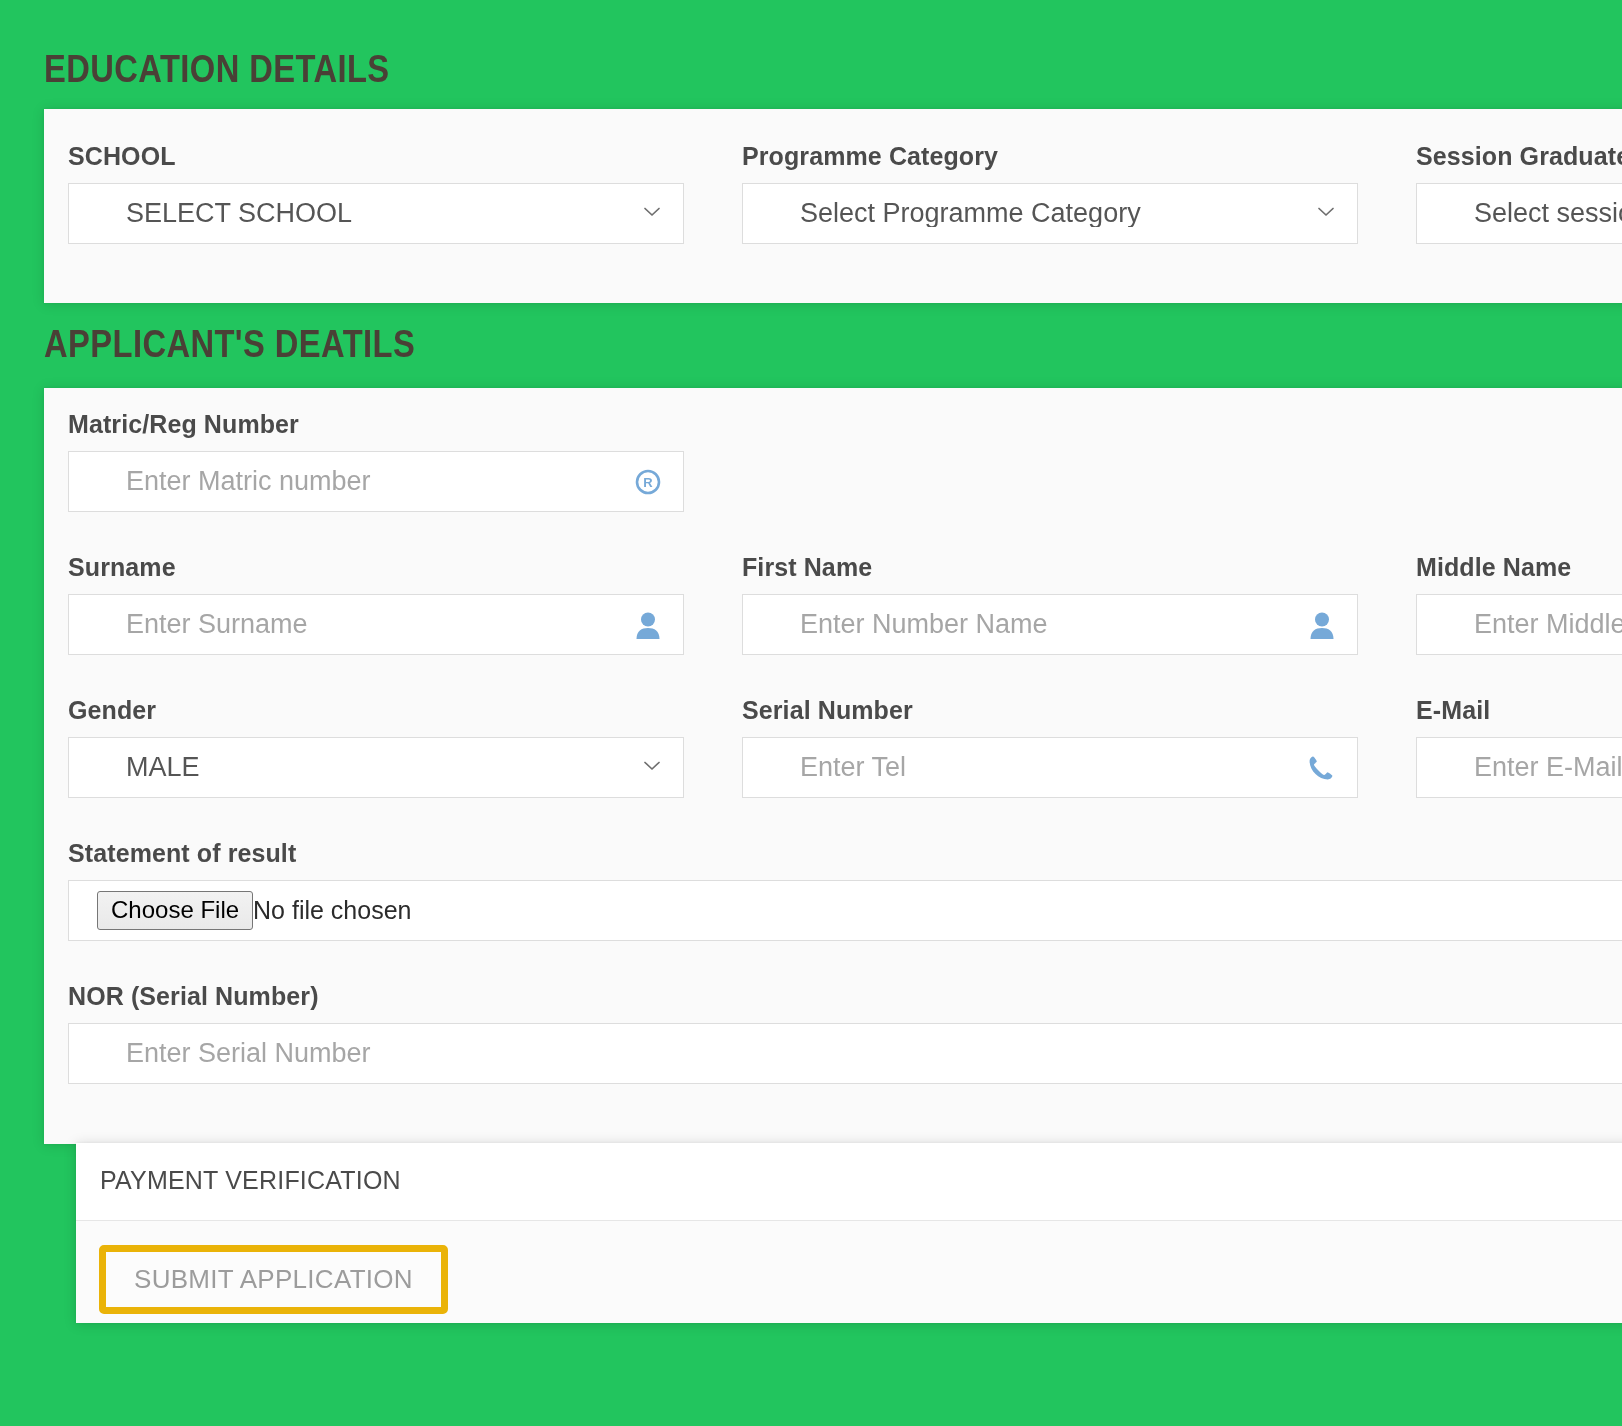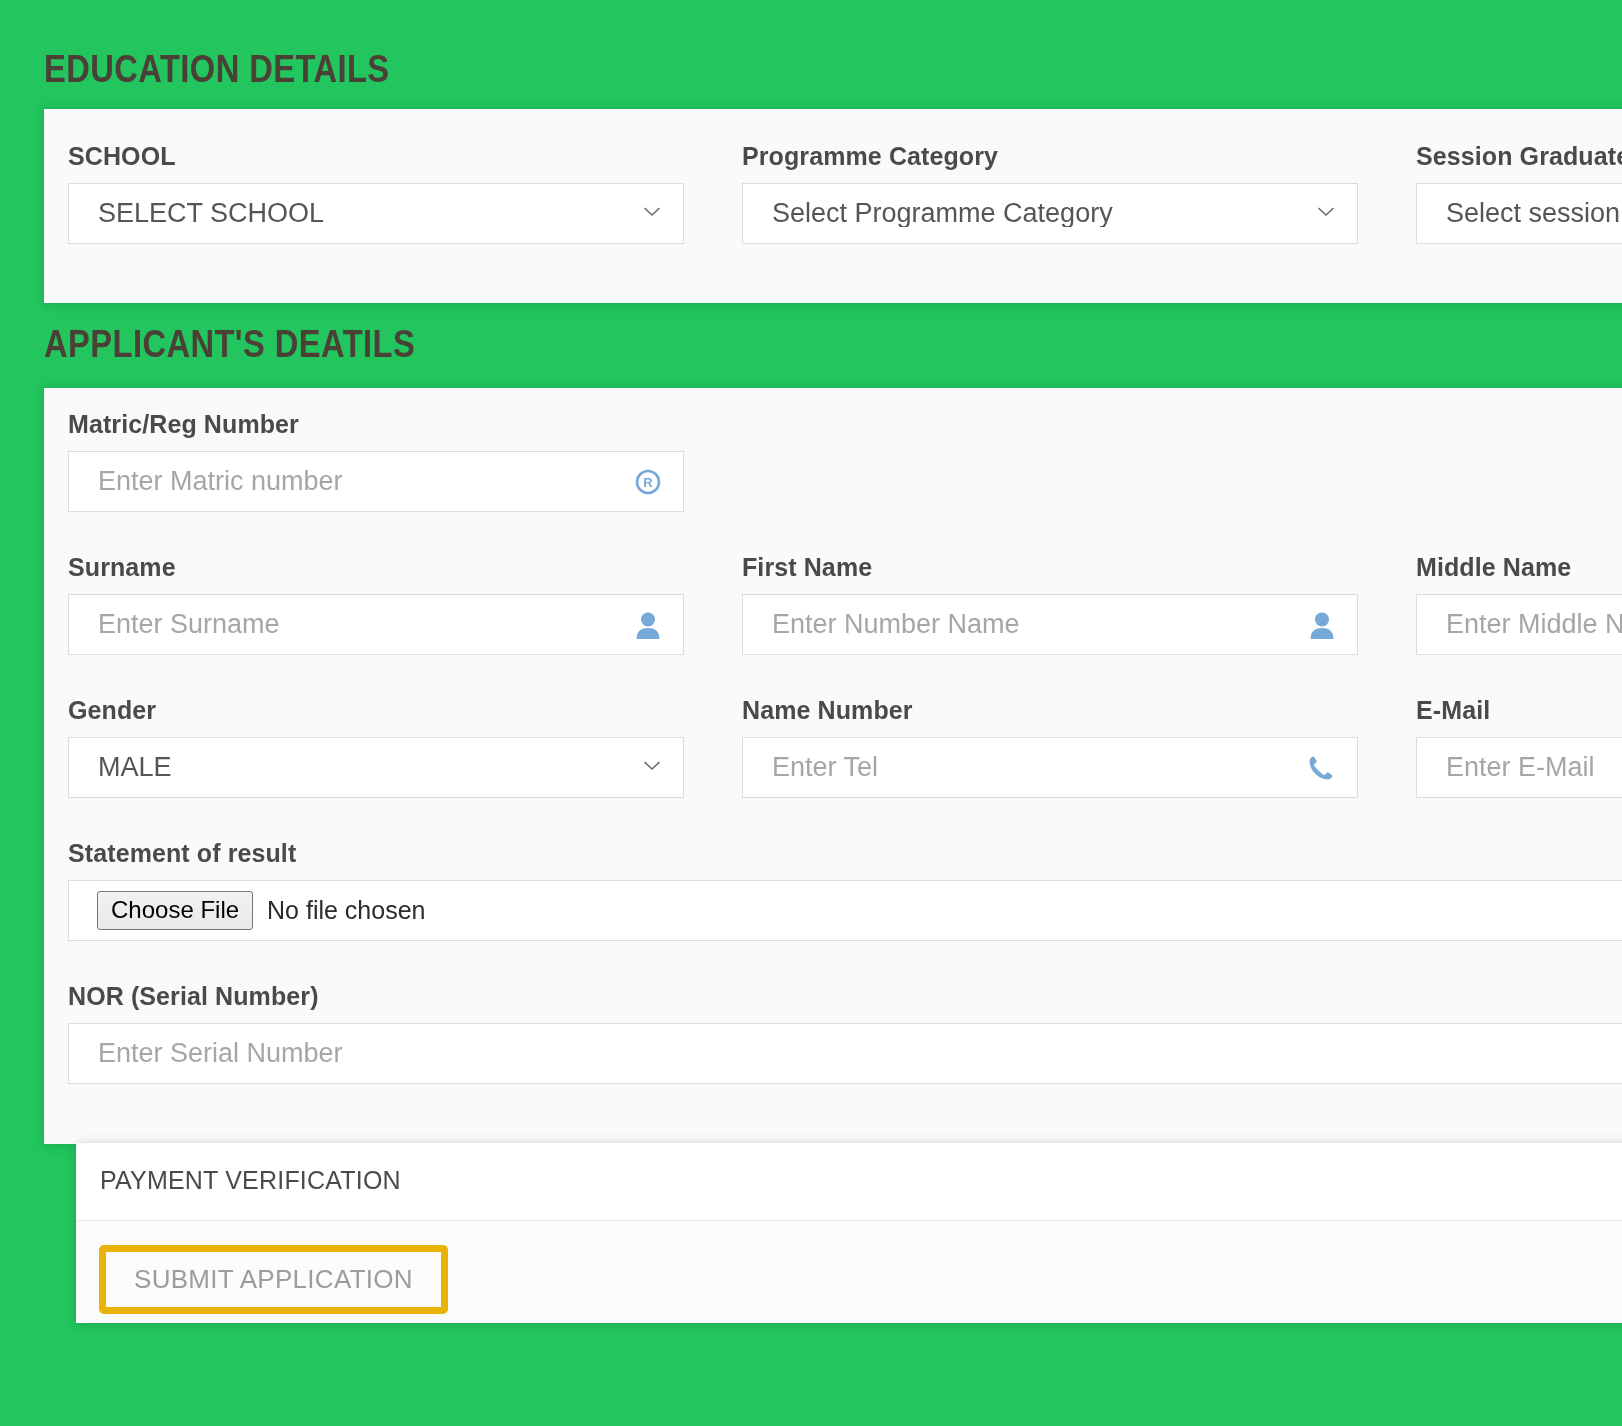--- a/index.html
+++ b/index.html
@@ -106,20 +106,21 @@
     display: block;
   }
   .control {
     position: relative;
     box-sizing: border-box;
     height: 61px;
     background: #ffffff;
     border: 1px solid #dddddd;
     display: flex;
     align-items: center;
+    padding-left: 28px;
   }
   .control .value,
   .control .placeholder {
     font-size: 27px;
     line-height: 1;
     padding-left: 29px;
     white-space: nowrap;
     overflow: hidden;
   }
   .control .value { color: #555555; }
@@ -166,21 +167,20 @@
     background: linear-gradient(#f2f2f2, #e9e9e9);
     border: 1px solid #767676;
     border-radius: 3px;
     padding: 4px 13px 5px 13px;
     line-height: 1.15;
     white-space: nowrap;
   }
   .no-file-text {
     font-size: 25px;
     color: #2b2b2b;
-    margin-left: 14px;
     white-space: nowrap;
   }
 
   
   #submit-application-button {
     position: absolute;
     left: 23px;
     top: 102px;
     box-sizing: border-box;
     padding: 14px 28px 15px 28px;
@@ -293,21 +293,21 @@
         <span class="value">MALE</span>
         <span class="chev">
           <svg width="18" height="18" viewBox="0 0 18 18">
               <path d="M2 5.5 L9 12 L16 5.5" fill="none" stroke="#6e6e6e" stroke-width="1.7" stroke-linecap="round" stroke-linejoin="round"></path>
             </svg>
         </span>
       </div>
     </div>
 
     <div class="field" style="left:698px; top:308px; width:616px;">
-      <span class="field-label">Name Number</span>
+      <span class="field-label">Serial Number</span>
       <div class="control">
         <span class="placeholder">Enter Tel</span>
         <span class="input-icon">
           <svg width="28" height="28" viewBox="0 0 28 28">
             <path d="M6.2 2.6 C4.6 2.6 2.6 4.8 2.6 7.2 C2.6 16.5 11.5 25.4 20.8 25.4 C23.2 25.4 25.4 23.4 25.4 21.8 C25.4 21.1 21.3 18.2 20.5 18.2 C19.8 18.2 18.2 21.0 17.3 21.0 C15.5 21.0 7.0 12.5 7.0 10.7 C7.0 9.8 9.8 8.2 9.8 7.5 C9.8 6.7 6.9 2.6 6.2 2.6 Z" fill="#76a9d8"></path>
           </svg>
         </span>
       </div>
     </div>
 

